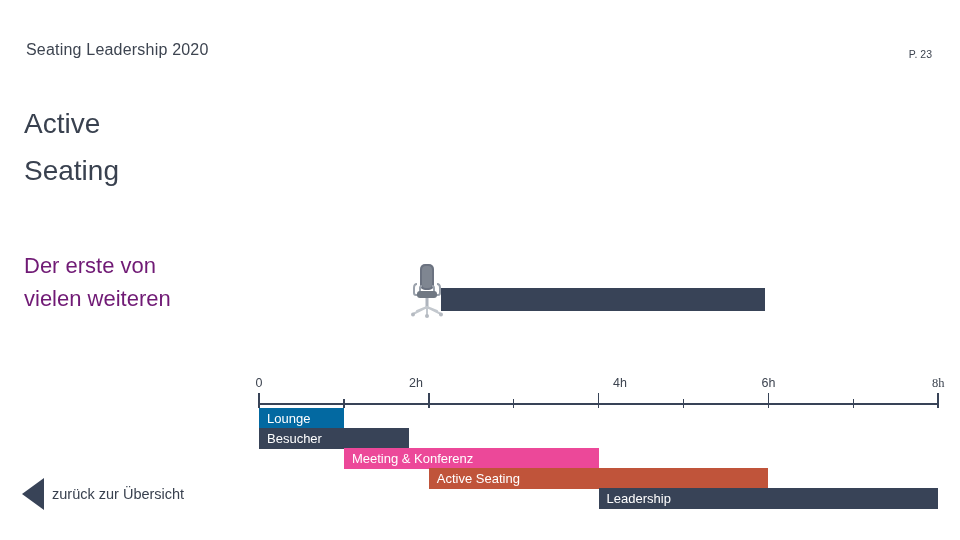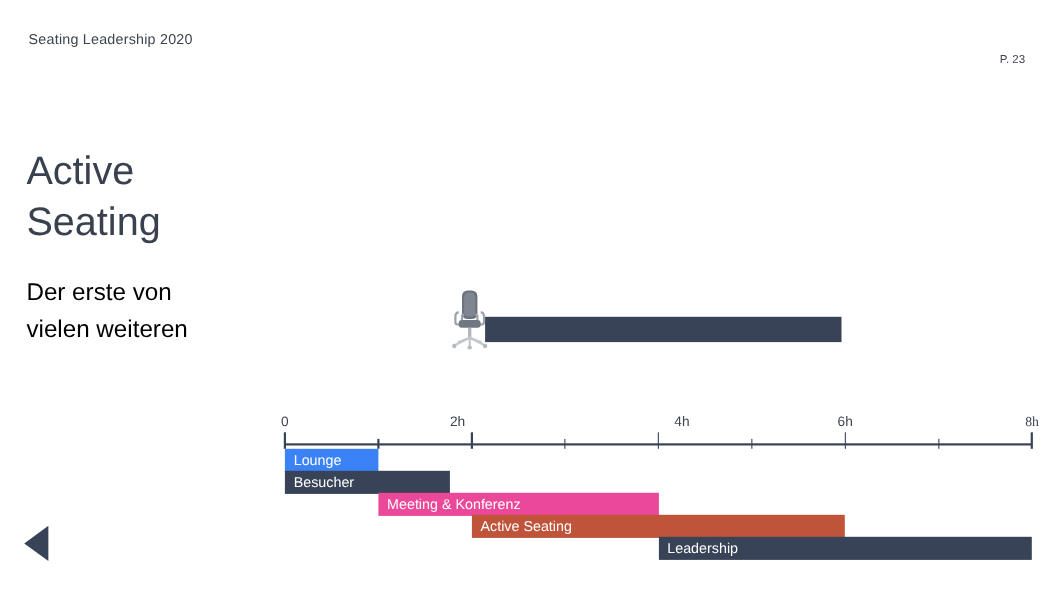--- a/index.html
+++ b/index.html
@@ -20,57 +20,57 @@
   .slide-header {
     position: absolute;
     top: 28px;
     left: 0;
     width: 960px;
     height: 20px;
   }
   .header-left {
     position: absolute;
     left: 26px;
-    top: 0;
-    font-size: 13px;
+    top: 13px;
+    font-size: 16px;
     color: #3d4450;
     letter-spacing: .2px;
     white-space: nowrap;
   }
   .header-right {
     position: absolute;
     right: 28px;
     top: 0;
     font-size: 10.5px;
     color: #3d4450;
     white-space: nowrap;
     margin-top: 20px;
   }
 
   
   .slide-title {
     position: absolute;
     left: 24px;
-    top: 131px;
+    top: 100px;
     width: 260px;
-    font-size: 36px;
+    font-size: 28px;
     line-height: 47px;
     font-weight: 400;
     color: #39414f;
     white-space: pre-line;
   }
   .slide-subtitle {
     position: absolute;
     left: 24px;
     top: 249px;
     width: 260px;
     font-size: 22px;
     line-height: 33px;
     font-weight: 400;
-    color: #000000;
+    color: #701a75;
     white-space: pre-line;
   }
 
   
   .back-link {
     position: absolute;
     left: 22px;
     top: 478px;
     height: 32px;
     display: flex;
@@ -182,20 +182,21 @@
 </div>
 
 <div class="slide-title">Active
 Seating</div>
 
 <div class="slide-subtitle">Der erste von
 vielen weiteren</div>
 
 <div class="back-link">
   <span class="back-arrow"></span>
+  <span class="back-label">zurück zur Übersicht</span>
 </div>
 
 <div class="hero">
   <span class="chair-icon">
     <svg viewBox="0 0 44 56" width="44" height="56" xmlns="http://www.w3.org/2000/svg">
 
       <rect x="15" y="2" width="14" height="26" rx="5" fill="#6b7280"></rect>
       <rect x="17" y="4" width="10" height="22" rx="4" fill="#7f8691"></rect>
 
       <path d="M12 22 q-3 0 -3 4 l0 5 q0 2 2 2 l2 0 q2 0 2 -2 l0 -5 q0 -2 2 -2" fill="none" stroke="#9aa1ab" stroke-width="2"></path>
@@ -228,21 +229,21 @@
       <div class="tick major" style="left: 767.65px;"></div>
       <div class="tick-label" style="left: 768.4px;">6h</div>
       <div class="tick major" style="left: 937.45px;"></div>
       <div class="tick-label" style="left: 938.2px; font-family: Liberation Serif, serif;">8h</div>
       <div class="tick minor" style="left: 343.15px;"></div>
       <div class="tick minor" style="left: 512.95px;"></div>
       <div class="tick minor" style="left: 682.75px;"></div>
       <div class="tick minor" style="left: 852.55px;"></div>
     </div>
   <div id="bars">
-      <div class="gantt-bar bar-dark" style="left: 259px; width: 84.9px; top: 34px; background: #3b82f6;">
+      <div class="gantt-bar bar-dark" style="left: 259px; width: 84.9px; top: 34px; background: #0369a1;">
         <span class="bar-text">Lounge</span>
       </div>
       <div class="gantt-bar bar-dark" style="left: 259px; width: 150px; top: 54px; background: rgb(56, 67, 87);">
         <span class="bar-text">Besucher</span>
       </div>
       <div class="gantt-bar bar-dark" style="left: 343.9px; width: 254.7px; top: 74px; background: #ec4899;">
         <span class="bar-text">Meeting &amp; Konferenz</span>
       </div>
       <div class="gantt-bar bar-accent" style="left: 428.8px; width: 339.6px; top: 94px; background: rgb(192, 84, 58);">
         <span class="bar-text">Active Seating</span>

